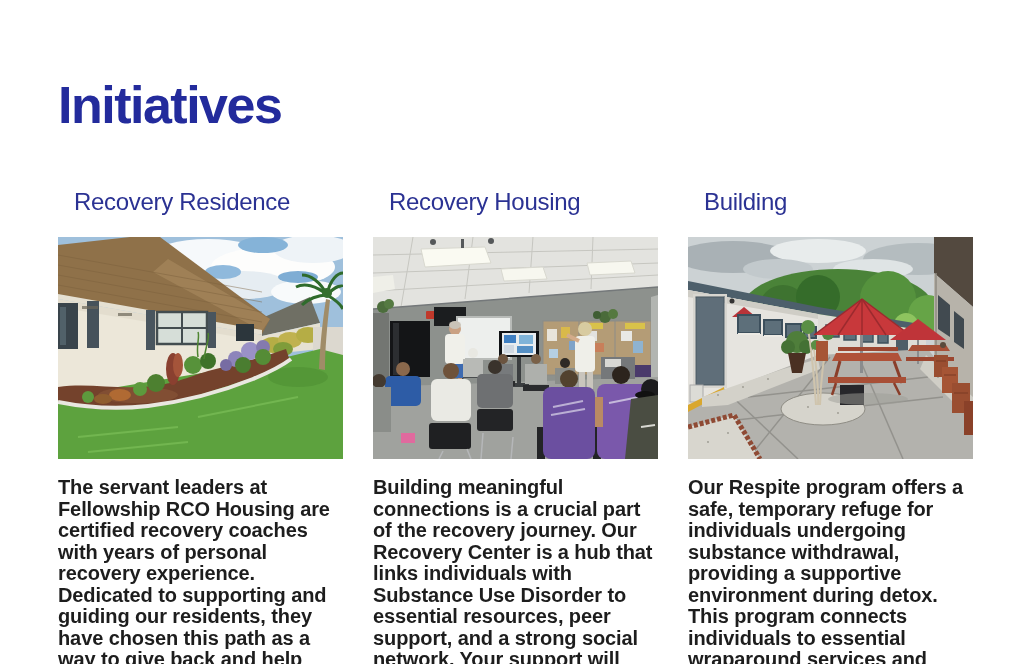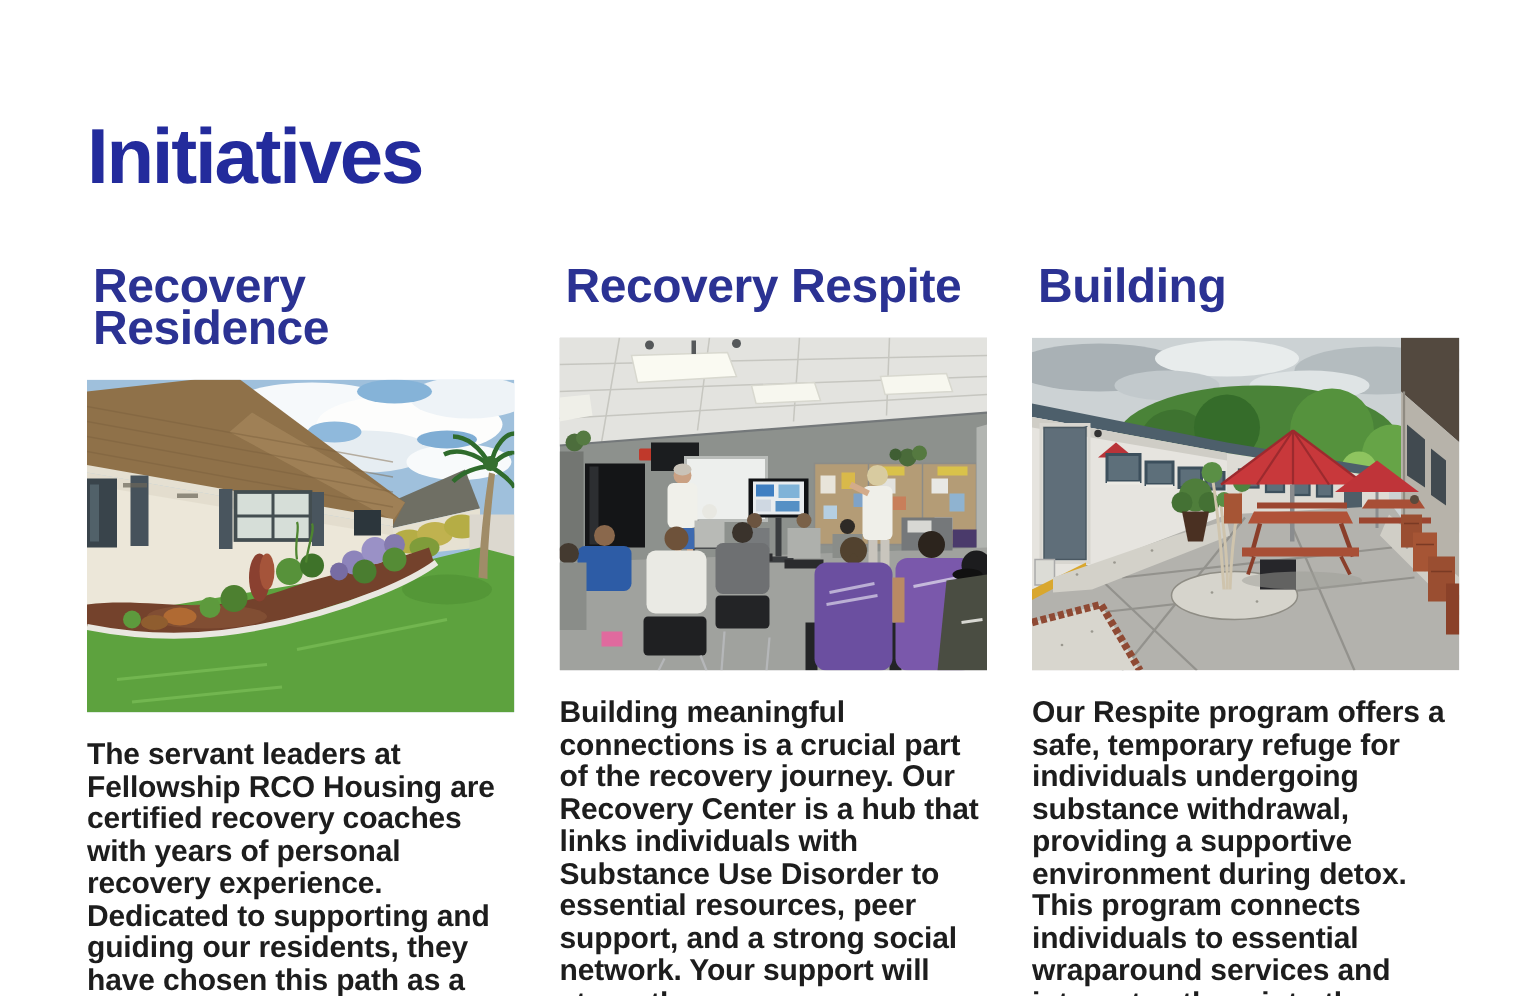--- a/index.html
+++ b/index.html
@@ -15,21 +15,21 @@
     font-family:"Liberation Sans", sans-serif;
   }
   .container{padding:77px 51px 0 58px;}
   .page-title{
     margin:0 0 38px 0;
     font-size:52px;font-weight:700;line-height:1.1;
     letter-spacing:-1.5px;color:var(--title-blue);
   }
   .grid{display:grid;grid-template-columns:repeat(3,285px);column-gap:30px;}
   .card h2{
-    margin:4px;font-size:32px;font-weight:700;line-height:28px;
+    margin:16px;font-size:24px;font-weight:400;line-height:28px;
     letter-spacing:-0.3px;color:var(--heading-blue);
   }
   .card figure{margin:21px 0 0 0;width:285px;height:222px;overflow:hidden;}
   .card figure svg{display:block;}
   .card p{
     margin:18px 0 0 0;width:285px;
     font-size:20px;line-height:21.5px;font-weight:700;
     letter-spacing:-0.1px;color:var(--body-text);
   }
 </style>
@@ -129,21 +129,21 @@
           <circle cx="185" cy="128" r="8" fill="#4a7d30"></circle>
           <circle cx="205" cy="120" r="8" fill="#558c36"></circle>
 
           <path d="M0,165 C25,170 55,173 90,169 C130,164 165,154 195,142 C212,135 225,128 233,122" stroke="#e9e7e0" stroke-width="4" fill="none"></path>
         </svg>
       </figure>
       <p>The servant leaders at Fellowship RCO Housing are certified recovery coaches with years of personal recovery experience. Dedicated to supporting and guiding our residents, they have chosen this path as a way to give back and help others on their own recovery journeys.</p>
     </article>
 
     <article class="card">
-      <h2>Recovery Respite</h2>
+      <h2>Recovery Housing</h2>
       <figure role="img" aria-label="Group meeting inside the Recovery Center: seated attendees watch two presenters beside a whiteboard, a TV screen and cork boards under a drop ceiling">
         <svg width="285" height="222" viewBox="0 0 285 222">
 
           <rect x="0" y="0" width="285" height="222" fill="#8d918d"></rect>
 
           <polygon points="0,0 285,0 285,50 0,72" fill="#e3e3df"></polygon>
           <g stroke="#c6c6c0" stroke-width="1">
             <line x1="0" y1="18" x2="285" y2="12"></line>
             <line x1="0" y1="36" x2="285" y2="26"></line>
             <line x1="0" y1="54" x2="285" y2="38"></line>

